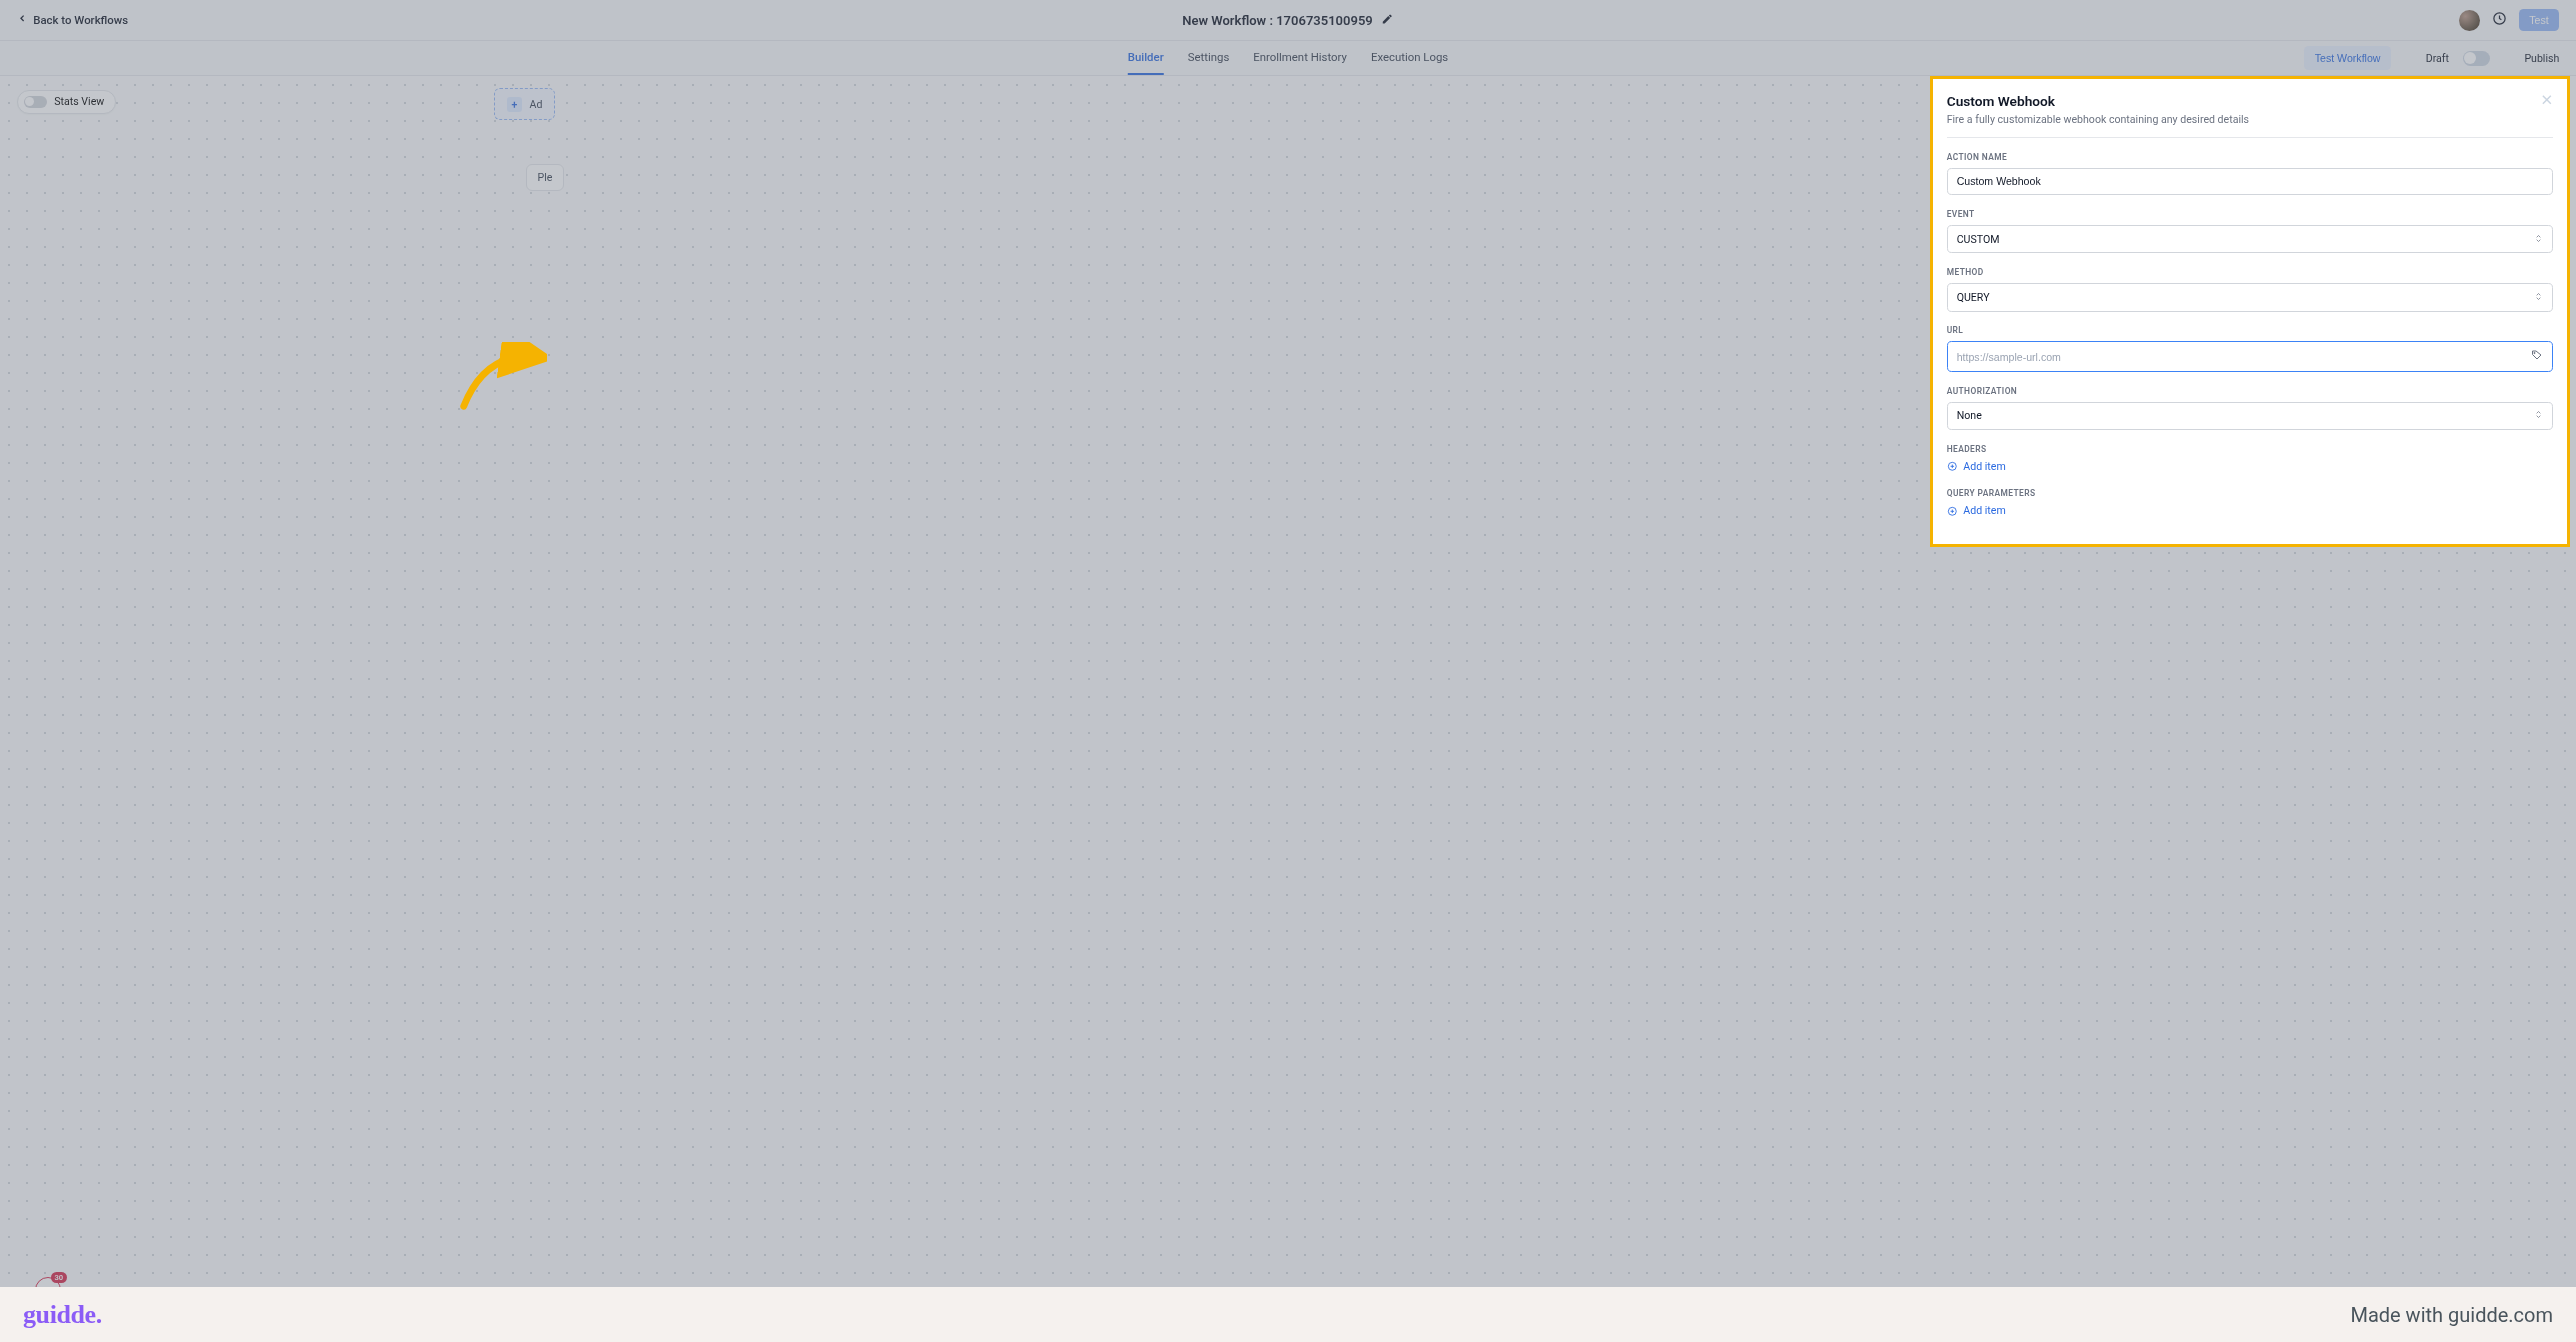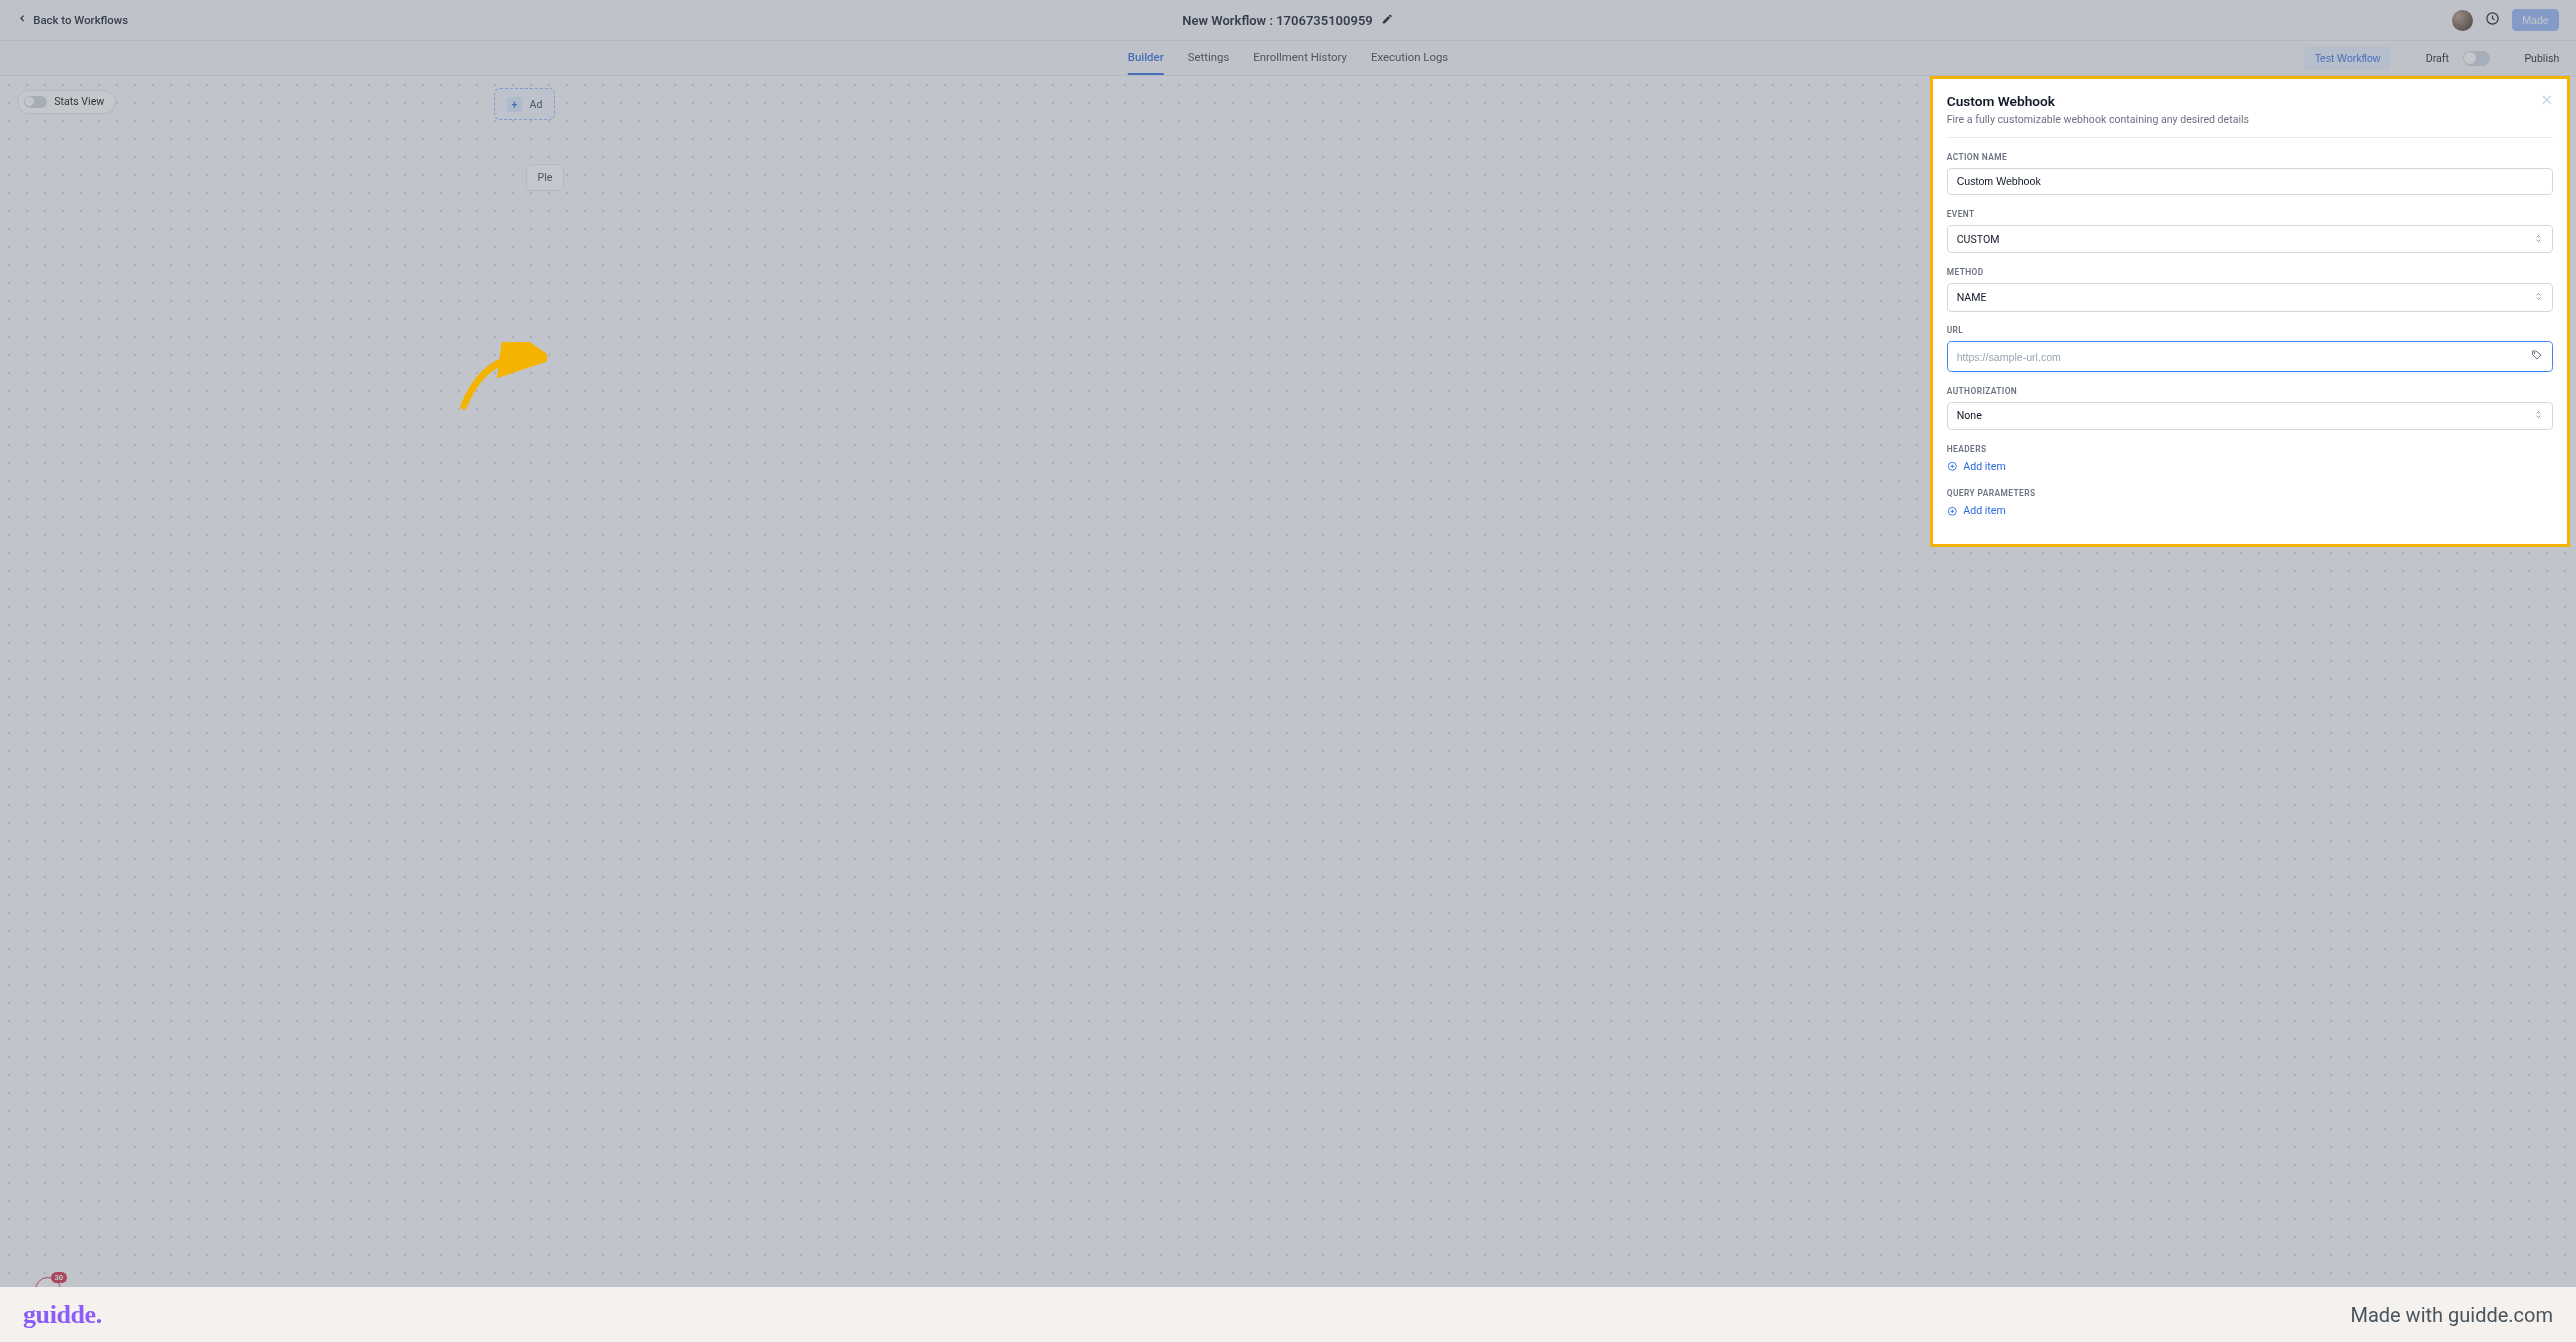--- a/index.html
+++ b/index.html
@@ -228,21 +228,21 @@
         </span>
       </div>
       <div class="topbar-right">
         <div class="avatar"></div>
         <span class="clock-icon">
           <svg viewBox="0 0 24 24" fill="none" stroke="currentColor" stroke-width="2">
               <circle cx="12" cy="12" r="9"></circle>
               <polyline points="12 7 12 12 15 14"></polyline>
             </svg>
         </span>
-        <button class="saved-btn">Made</button>
+        <button class="saved-btn">Test</button>
       </div>
     </div>
 
     <div class="tabbar">
       <div class="tabs">
         <div class="tab active">Builder</div>
         <div class="tab">Settings</div>
         <div class="tab">Enrollment History</div>
         <div class="tab">Execution Logs</div>
       </div>
@@ -314,21 +314,21 @@
                 <polyline points="7 9 12 4 17 9"></polyline>
                 <polyline points="7 15 12 20 17 15"></polyline>
               </svg>
           </span>
         </div>
       </div>
 
       <div class="field">
         <div class="field-label">METHOD</div>
         <div class="select-input">
-          <span>NAME</span>
+          <span>QUERY</span>
           <span class="select-caret">
             <svg viewBox="0 0 24 24" fill="none" stroke="currentColor" stroke-width="2">
                 <polyline points="7 9 12 4 17 9"></polyline>
                 <polyline points="7 15 12 20 17 15"></polyline>
               </svg>
           </span>
         </div>
       </div>
 
       <div class="field">

